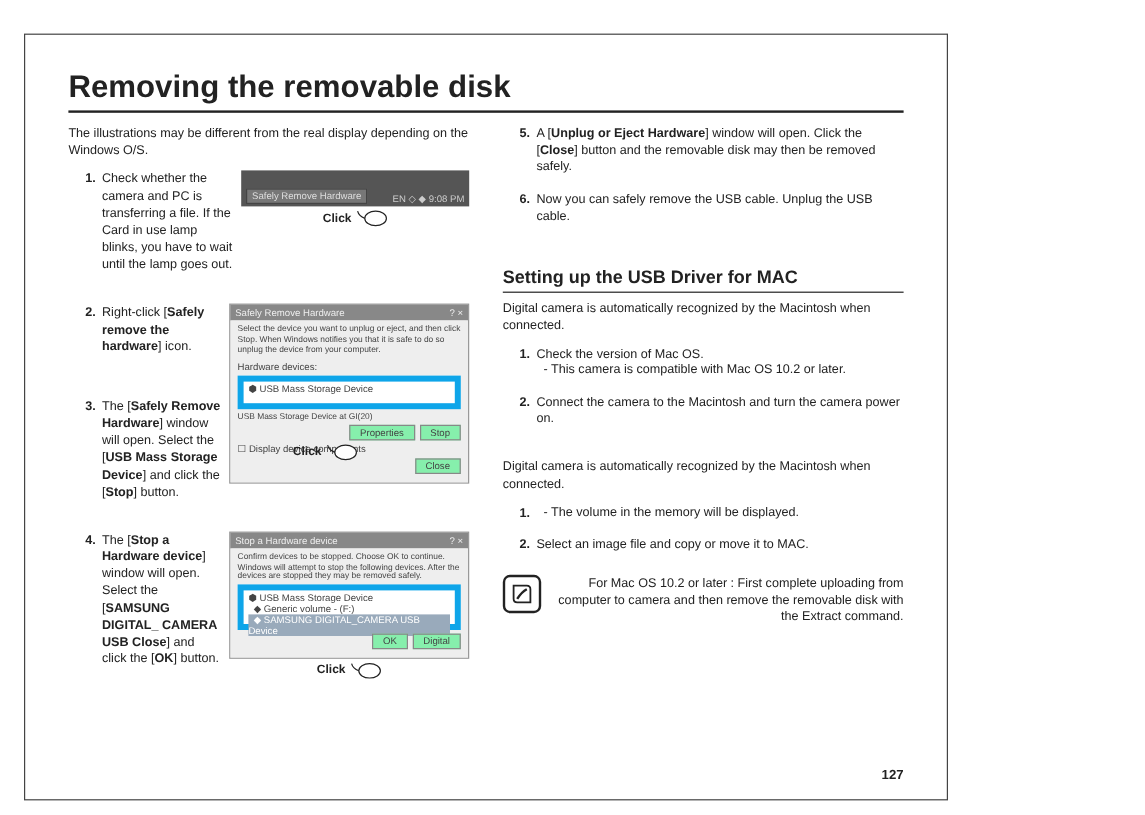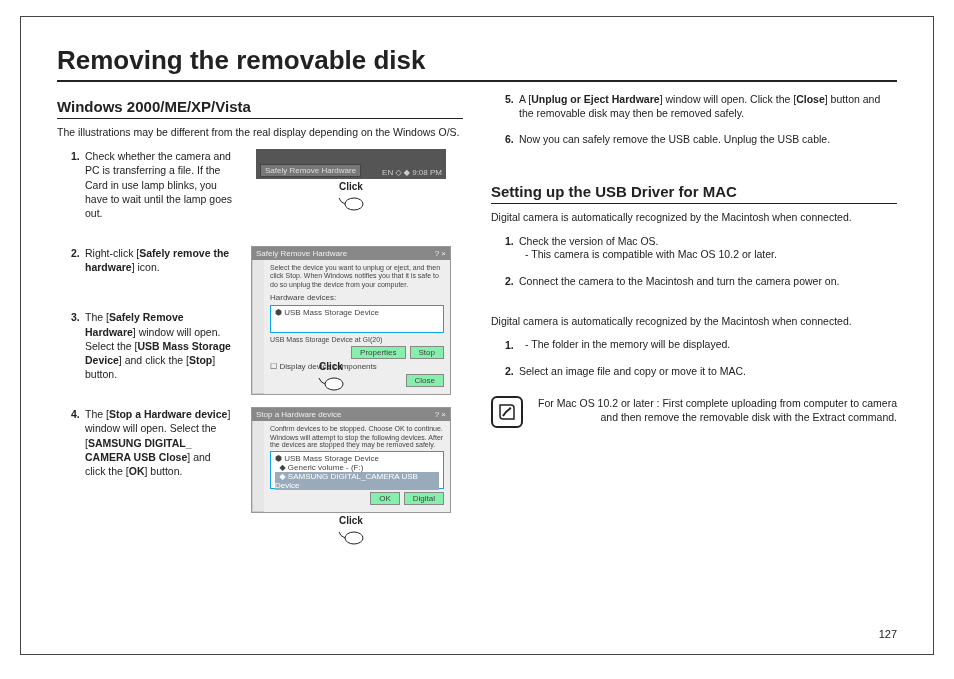--- a/index.html
+++ b/index.html
@@ -1,18 +1,18 @@
 <!DOCTYPE html>
 <html><head>
 <meta charset="utf-8">
 <style>
   * { box-sizing: border-box; margin: 0; padding: 0; }
   html, body { width: 954px; height: 679px; background: #fff; font-family: Arial, Helvetica, sans-serif; color: #222; }
   .page {
-    position: absolute; left: 20px; top: 16px; width: 914px; height: 639px;
+    position: absolute; left: 20px; top: 28px; width: 770px; height: 639px;
     border: 1px solid #444; padding: 28px 36px 18px 36px;
   }
   h1.title {
     font-size: 26px; font-weight: bold; border-bottom: 2px solid #222;
     padding-bottom: 4px; margin-bottom: 10px;
   }
   .cols { display: flex; gap: 28px; }
   .col { flex: 1 1 50%; }
   h2.sub {
     font-size: 15px; font-weight: bold; border-bottom: 1px solid #222;
@@ -26,45 +26,44 @@
   .txt b { font-weight: bold; }
   .subnote { font-size: 10.5px; line-height: 1.3; padding-left: 6px; }
   .row { display: flex; gap: 6px; align-items: flex-start; margin-bottom: 14px; }
   .row .textcol { flex: 1 1 44%; }
   .row .imgcol { flex: 1 1 56%; display:flex; flex-direction:column; align-items:center; }
   .mock {
     border: 1px solid #999; background: #e6e6e6; width: 100%; font-size: 8px; color:#444;
     box-shadow: 0 0 0 1px #ccc inset;
   }
   .mock .titlebar { background:#888; color:#eee; font-size:8px; padding:2px 4px; display:flex; justify-content:space-between; }
-  .mock .body { padding:4px 6px; background:#eee;margin-left:12px; }
-  .mock .inset { background:#fff; border:1px solid #0ea5e9; padding:2px 4px; margin:3px 0; font-size:8px; }
+  .mock .body { padding:4px 6px; background:#eee; }
+  .mock .inset { background:#fff; border:5px solid #0ea5e9; padding:2px 4px; margin:3px 0; font-size:8px; }
   .mock .btnrow { display:flex; justify-content:flex-end; gap:4px; margin:3px 0; }
   .mock .btn { border:1px solid #888; background:#86efac; font-size:8px; padding:1px 8px; }
   .mock .chk { font-size:8px; margin-top:2px; }
-  .mouse-row { display:flex; align-items:center; gap:4px; margin-top:2px;flex-direction:column; }
+  .mouse-row { display:flex; align-items:center; gap:4px; margin-top:2px; }
   .mouse-row .lbl { font-size:10px; font-weight:bold; }
   .tray { width:190px; height:30px; background:#555; display:flex; align-items:flex-end; justify-content:space-between; padding:2px 4px; }
   .tray .srh { background:#777; color:#ddd; font-size:8px; padding:1px 4px; border:1px solid #444; }
   .tray .icons { font-size:8px; color:#ccc; }
   .notebox { display:flex; gap:10px; border:0; margin-top:18px; align-items:flex-start;text-align:right; }
   .notebox .icon { width:32px; height:32px; border:2px solid #222; border-radius:6px; display:flex; align-items:center; justify-content:center; }
   .notebox .notetext { font-size:10.5px; line-height:1.35; flex:1; }
-  .pagenum { position:absolute; right:36px; bottom:14px; font-size:11px; }
+  .pagenum { position:absolute; right:36px; bottom:14px; font-size:11px;font-weight:bold; }
 </style>
 </head>
 <body>
 
 <div class="page">
   <h1 class="title">Removing the removable disk</h1>
 
   <div class="cols">
 
     <div class="col">
-      <h2 class="sub">Windows 2000/ME/XP/Vista</h2>
       <p class="intro">The illustrations may be different from the real display depending on the Windows O/S.</p>
 
       <div class="row">
         <div class="textcol">
           <ol class="steps">
               <li>
             <span class="num">1.</span>
             <span class="txt">Check whether the camera and PC is transferring a file. If the Card in use lamp blinks, you have to wait until the lamp goes out.</span>
           </li>
             </ol>
@@ -210,21 +209,21 @@
           </span>
         </li>
       </ol>
 
       <div style="height:14px"></div>
       <p class="intro">Digital camera is automatically recognized by the Macintosh when connected.</p>
       <ol class="steps">
         <li>
           <span class="num">1.</span>
           <span class="txt">
-            <div class="subnote">- The folder in the memory will be displayed.</div>
+            <div class="subnote">- The volume in the memory will be displayed.</div>
           </span>
         </li>
         <li>
           <span class="num">2.</span>
           <span class="txt">Select an image file and copy or move it to MAC.</span>
         </li>
       </ol>
 
       <div class="notebox">
         <div class="icon">

